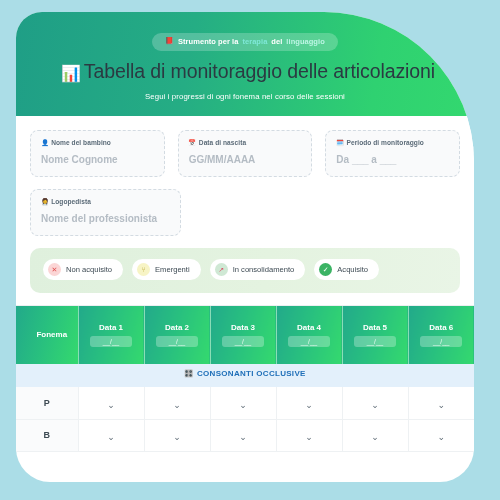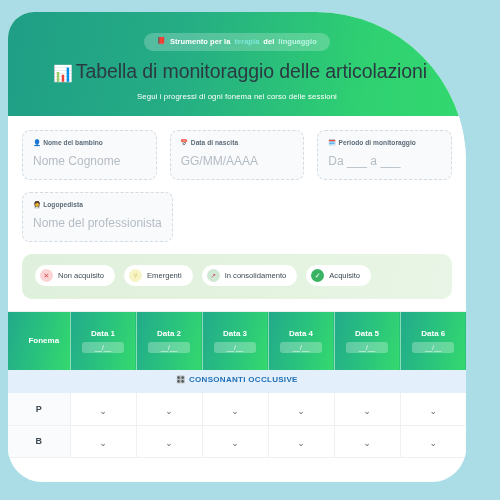--- a/index.html
+++ b/index.html
@@ -12,21 +12,21 @@
 
   body {
     background: #abdde7;
     font-family: "Liberation Sans", sans-serif;
     -webkit-font-smoothing: antialiased;
   }
 
   
   #app-card {
     position: absolute;
-    left: 8px;
+    left: 16px;
     top: 12px;
     width: 458px;
     height: 470px;
     background: #ffffff;
     border-radius: 26px 150px 34px 34px;
     overflow: hidden;
   }
 
   
   #header {
@@ -103,24 +103,25 @@
   .field-label {
     font-size: 6.6px;
     font-weight: bold;
     color: #5b6b78;
     white-space: nowrap;
     margin-bottom: 7px;
     letter-spacing: 0.05px;
   }
   .field-label .fi { font-size: 6.5px; margin-right: 2px; }
   .field-value {
-    font-size: 12px;
+    font-size: 10px;
     color: #b4bcc4;
     white-space: nowrap;
     overflow: hidden;
+    font-weight: bold;
   }
 
   
   #legend-card {
     margin: 3px 14px 0;
     background: linear-gradient(100deg, #dff0dd 0%, #e4f3e0 55%, #e9f5e6 100%);
     border-radius: 10px;
     padding: 11px 13px 13px;
   }
   #legend-title {

